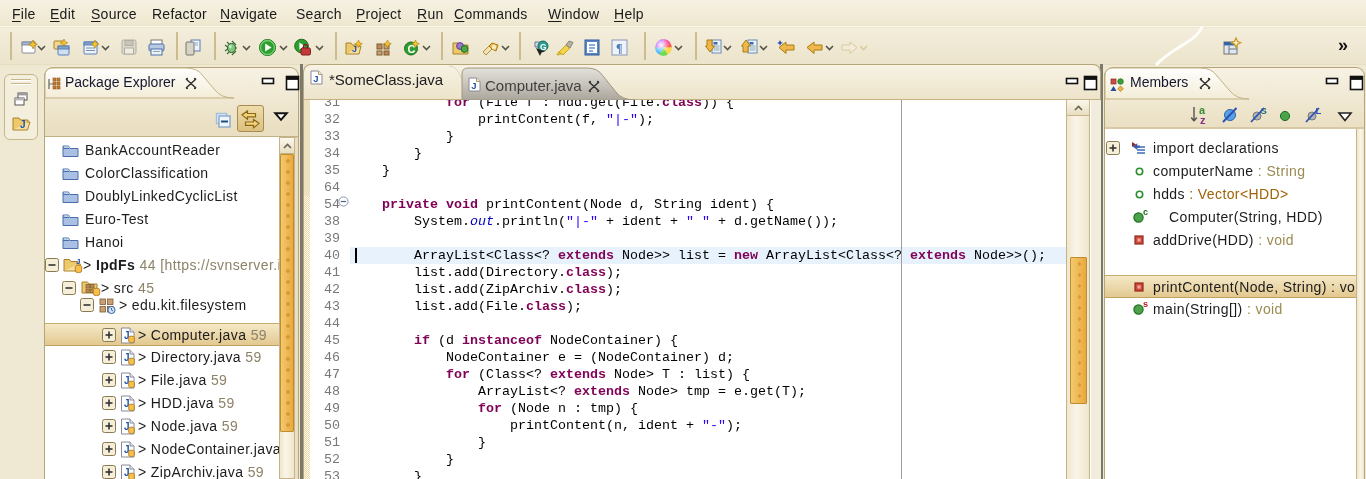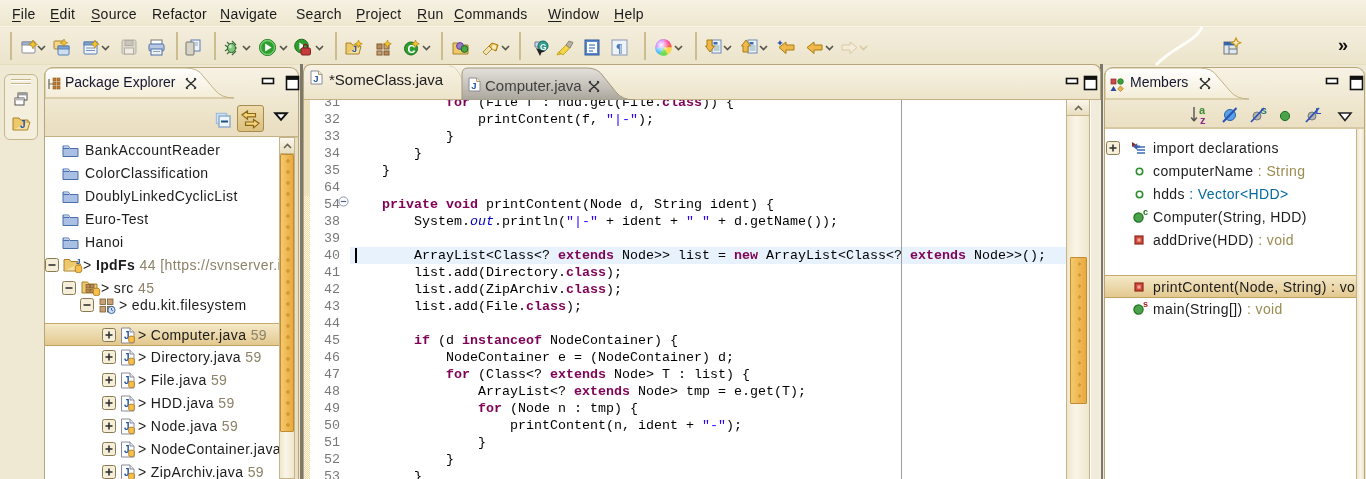--- a/index.html
+++ b/index.html
@@ -649,30 +649,30 @@
     <div class="row" style="top:31px;width:251px">
       <svg style="left:30px;top:7px" width="9" height="9">
         <circle cx="4.5" cy="4.5" r="3.2" fill="#fff" stroke="#2e8f2e" stroke-width="1.6"></circle>
       </svg>
       <span style="position:absolute;left:48px">computerName <span style="color:#9a8b51">: String</span></span>
     </div>
     <div class="row" style="top:54px;width:251px">
       <svg style="left:30px;top:7px" width="9" height="9">
         <circle cx="4.5" cy="4.5" r="3.2" fill="#fff" stroke="#2e8f2e" stroke-width="1.6"></circle>
       </svg>
-      <span style="position:absolute;left:48px">hdds <span style="color:#0369a1">: Vector&lt;HDD&gt;</span></span>
+      <span style="position:absolute;left:48px">hdds <span style="color:#a16207">: Vector&lt;HDD&gt;</span></span>
     </div>
     <div class="row" style="top:77px;width:251px">
       <svg style="left:28px;top:6px" width="11" height="11">
         <circle cx="5.5" cy="5.5" r="4.6" fill="#4aa34a" stroke="#1c6e1c" stroke-width="1.2"></circle>
       </svg>
       <svg style="left:38px;top:0px" width="10" height="12">
         <text x="0" y="9" font-size="9" font-weight="bold" fill="#1c6e1c" font-family="Liberation Sans">c</text>
       </svg>
-      <span style="position:absolute;left:48px">Computer(String, HDD)</span>
+      <span style="position:absolute;left:64px">Computer(String, HDD)</span>
     </div>
     <div class="row" style="top:100px;width:251px">
       <svg style="left:29px;top:6px" width="10" height="10">
         <rect x="1" y="1" width="8" height="8" fill="#d04838" stroke="#8f2b20" stroke-width="1.2"></rect>
         <rect x="3.4" y="3.4" width="3.2" height="3.2" fill="#f0a89e"></rect>
       </svg>
       <span style="position:absolute;left:48px">addDrive(HDD) <span style="color:#9a8b51">: void</span></span>
     </div>
     <div class="row sel" style="top:146px;width:251px">
       <svg style="left:29px;top:6px" width="10" height="10">

